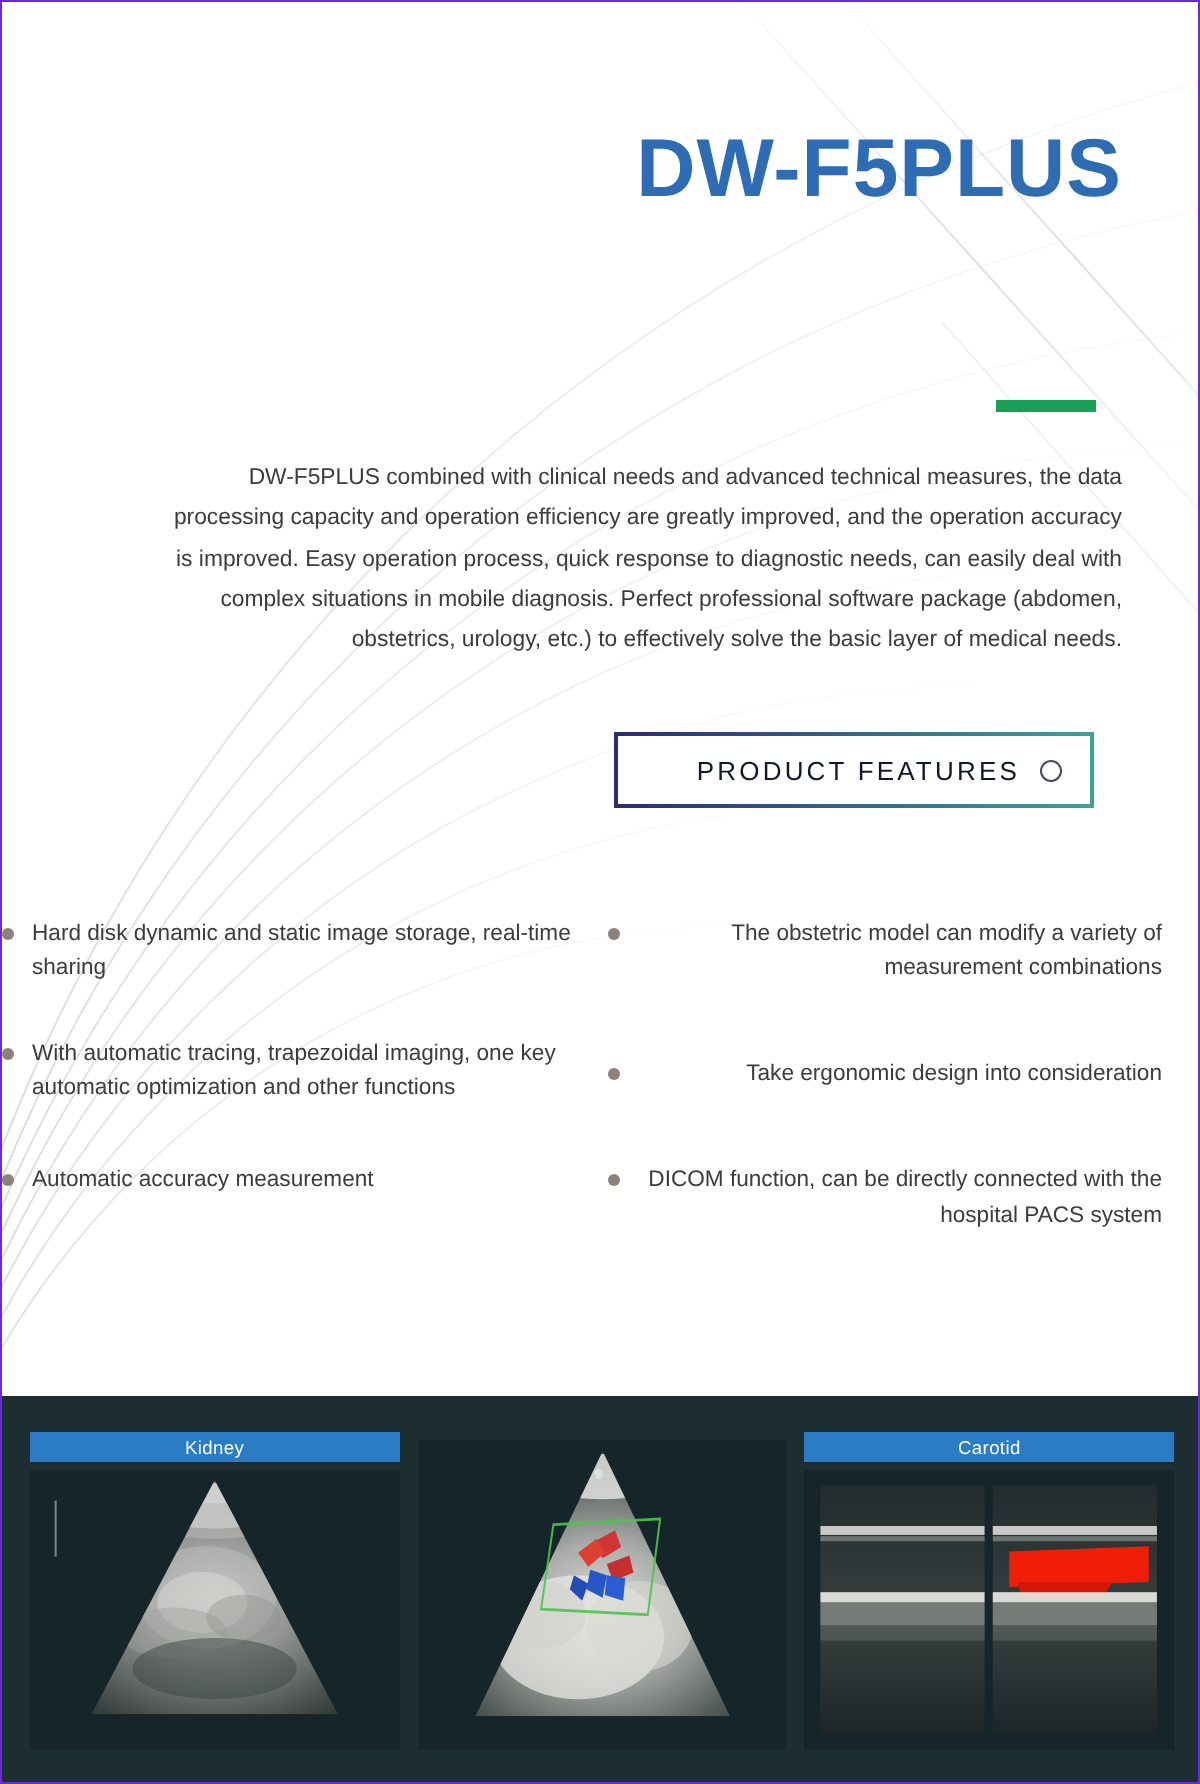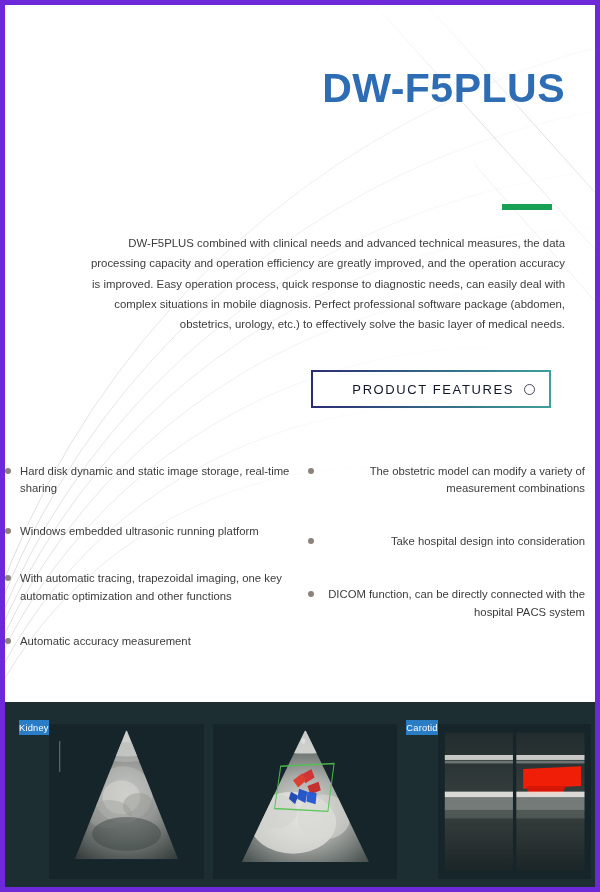--- a/index.html
+++ b/index.html
@@ -11,21 +11,21 @@
     font-family: "Liberation Sans", sans-serif;
   }
 
   #page {
     position: relative;
     width: 600px;
     height: 892px;
     overflow: hidden;
     background: #ffffff;
     box-sizing: border-box;
-    border: 5px solid #6d28d9;
+    border: 1px solid #6d28d9;
   }
 
   
   .bg-decor {
     position: absolute;
     left: 0; top: 0;
     width: 600px; height: 892px;
     pointer-events: none;
     z-index: 0;
   }
@@ -176,21 +176,21 @@
     left: 14px;
     top: 18px;
     right: 14px;
     bottom: 18px;
     display: flex;
     gap: 9px;
   }
   .gallery-cell {
     flex: 1;
     display: flex;
-    flex-direction: row;
+    flex-direction: column;
     min-width: 0;
   }
   .gallery-label {
     height: 15px;
     background: #2a7cc4;
     color: #ffffff;
     font-size: 9.3px;
     display: flex;
     align-items: center;
     justify-content: center;
@@ -264,42 +264,38 @@
     </div>
   </div>
 
   <div class="features-cols">
 
     <div class="feature-col left">
       <div class="feature-item">
         <span class="feature-bullet"></span>
         <span>Hard disk dynamic and static image storage, real-time sharing</span>
       </div>
-      <div class="feature-item" style="margin-bottom:30px;">
-        <span class="feature-bullet"></span>
-        <span>Windows embedded ultrasonic running platform</span>
-      </div>
       <div class="feature-item" style="margin-bottom:28px;">
         <span class="feature-bullet"></span>
         <span>With automatic tracing, trapezoidal imaging, one key automatic optimization and other functions</span>
       </div>
       <div class="feature-item">
         <span class="feature-bullet"></span>
         <span>Automatic accuracy measurement</span>
       </div>
     </div>
 
     <div class="feature-col right">
       <div class="feature-item" style="margin-bottom:36px;">
         <span class="feature-bullet"></span>
         <span>The obstetric model can modify a variety of measurement combinations</span>
       </div>
       <div class="feature-item" style="margin-bottom:36px;">
         <span class="feature-bullet"></span>
-        <span>Take hospital design into consideration</span>
+        <span>Take ergonomic design into consideration</span>
       </div>
       <div class="feature-item">
         <span class="feature-bullet"></span>
         <span>DICOM function, can be directly connected with the hospital PACS system</span>
       </div>
     </div>
 
   </div>
 
   <div class="gallery">

